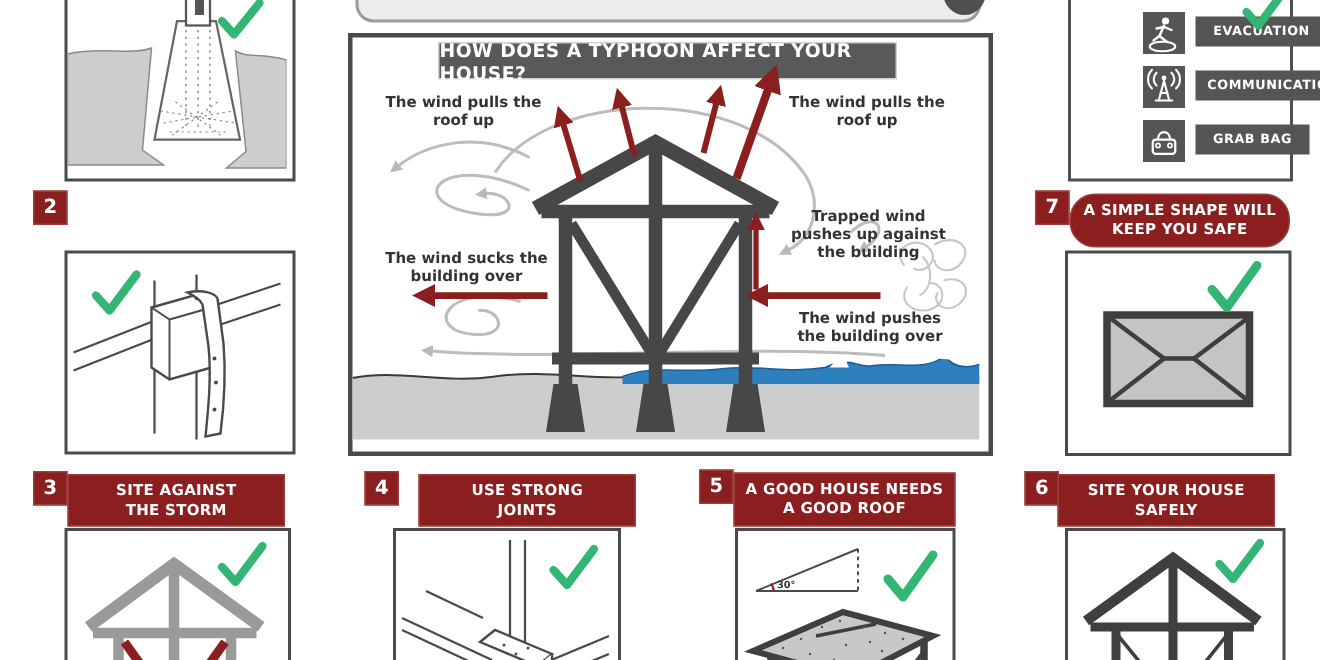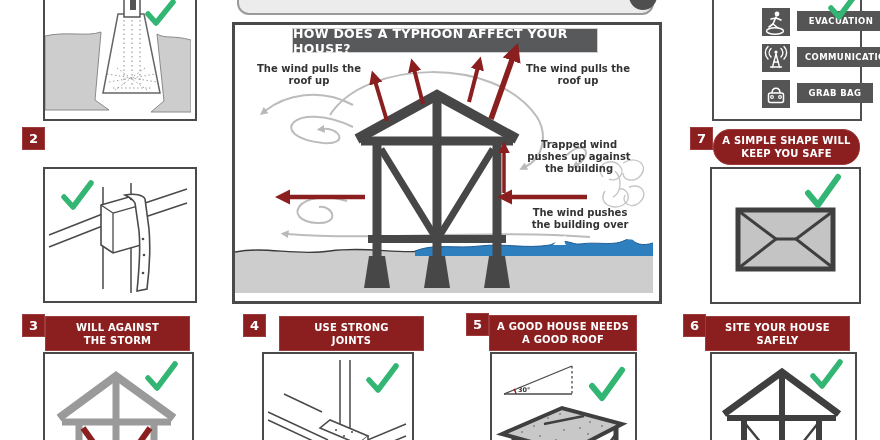--- a/index.html
+++ b/index.html
@@ -148,20 +148,22 @@
       </g>
     </svg>
 
     <div class="dlabel" style="left:10px;top:38px;width:128px;">The wind pulls the
 roof up</div>
     <div class="dlabel" style="left:278px;top:38px;width:130px;">The wind pulls the
 roof up</div>
     <div class="dlabel" style="left:278px;top:114px;width:132px;">Trapped wind
 pushes up against
 the building</div>
+    <div class="dlabel" style="left:12px;top:142px;width:128px;">The wind sucks the
+building over</div>
     <div class="dlabel" style="left:280px;top:182px;width:130px;">The wind pushes
 the building over</div>
   </div>
 
   <div class="prep">
     <div class="prow" style="top:14px;width:136px;">
       <div class="picon">
         <svg width="28" height="28" viewBox="0 0 28 28">
           <circle cx="15" cy="6" r="2.4" fill="#fff"></circle>
           <g fill="none" stroke="#fff" stroke-width="1.6" stroke-linecap="round">
@@ -221,21 +223,21 @@
         <path d="M120,43 L84,70 L120,98"></path>
         <path d="M64,70 L84,70"></path>
       </g>
       <g transform="translate(92,6)">
         <path d="M4,18 L14,30 L34,2" fill="none" stroke="#33B573" stroke-width="6" stroke-linecap="round" stroke-linejoin="round"></path>
       </g>
     </svg>
   </div>
 
   <div class="badge" style="left:22px;top:314px;">3</div>
-  <div class="band" style="left:45px;top:316px;width:143px;height:33px;">WILL AGAINST
+  <div class="band" style="left:45px;top:316px;width:143px;height:33px;">SITE AGAINST
 THE STORM</div>
   <div class="ibox" style="left:43px;top:352px;width:147px;height:120px;">
     <svg width="143" height="116" viewBox="0 0 143 116">
       <g fill="none" stroke="#9a9a9a">
         <path d="M14,64 L71,22 L129,64" stroke-width="8"></path>
         <path d="M17,68 L126,68" stroke-width="7"></path>
         <path d="M34,68 V116 M71,22 V116 M109,68 V116" stroke-width="7"></path>
       </g>
       <g fill="none" stroke="#8B1E1E" stroke-width="6">
         <path d="M38,74 L68,116"></path>

